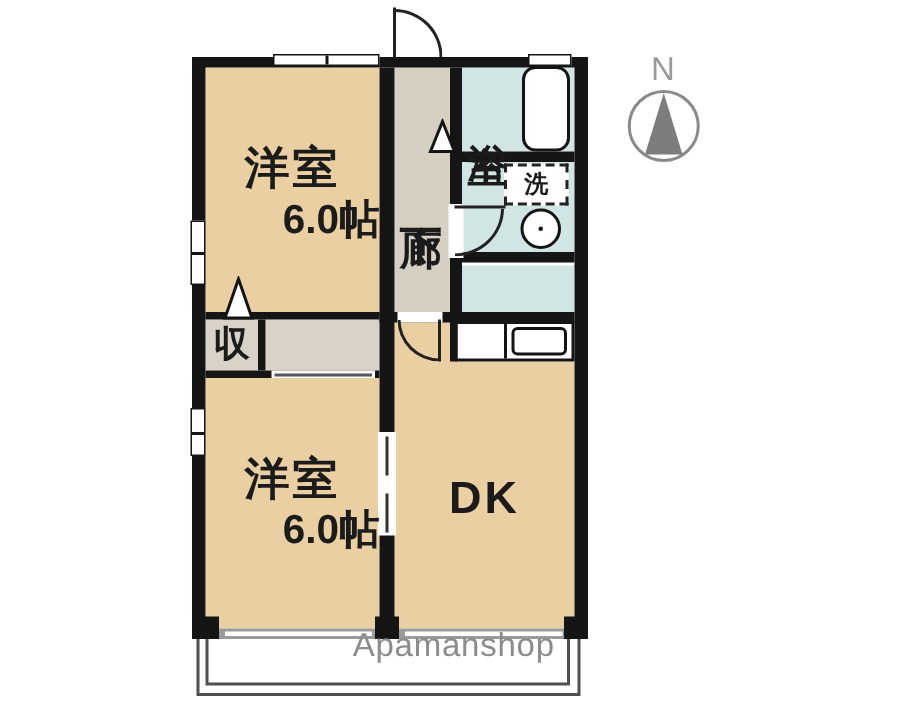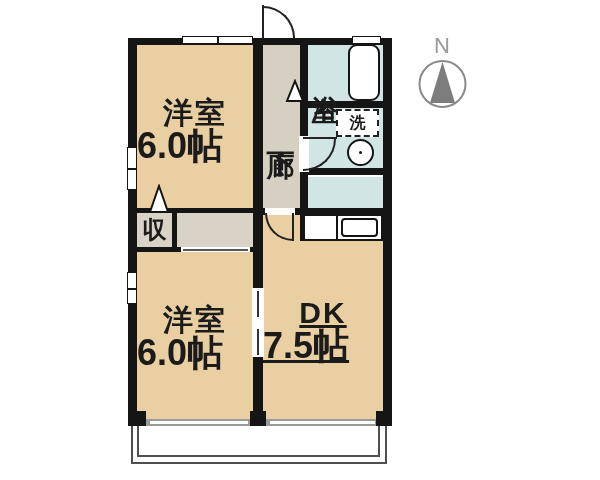--- a/index.html
+++ b/index.html
@@ -11,21 +11,21 @@
   .floor{position:absolute;}
   .wall{position:absolute;background:#151515;}
   .win{position:absolute;background:#ffffff;border:1px solid #151515;box-sizing:border-box;}
   .open{position:absolute;background:#ffffff;}
   .leaf{position:absolute;background:#222;}
   .arc-tr{position:absolute;box-sizing:border-box;border:2px solid #222;border-left:none;border-bottom:none;border-radius:0 100% 0 0;}
   .arc-bl{position:absolute;box-sizing:border-box;border:2px solid #222;border-right:none;border-top:none;border-radius:0 0 0 100%;}
   .arc-br{position:absolute;box-sizing:border-box;border:2px solid #222;border-left:none;border-top:none;border-radius:0 0 100% 0;}
   .lbl{position:absolute;font-weight:600;color:#1b1b1b;}
   .lbl .nm{font-size:30px;line-height:34px;text-align:center;letter-spacing:2px;}
-  .lbl .sz{font-size:36px;line-height:32px;text-align:left;font-weight:600;}
+  .lbl .sz{font-size:27px;line-height:32px;text-align:right;font-weight:600;padding-left:16px;}
   .vert{writing-mode:vertical-rl;text-orientation:upright;letter-spacing:3px;}
   .balc{position:absolute;box-sizing:border-box;border:2px solid #4f4f4f;background:#ffffff;}
 </style>
 </head>
 <body>
 
 <div id="plan">
 
   <div class="floor" style="left:137px;top:45px;width:116px;height:163px;background:#e9cfa2;"></div>
   <div class="floor" style="left:137px;top:252px;width:116px;height:167px;background:#e9cfa2;"></div>
@@ -106,30 +106,30 @@
   </svg>
 
   <div class="lbl" style="left:137px;top:96px;width:116px;">
     <div class="nm">洋室</div>
     <div class="sz">6.0帖</div>
   </div>
   <div class="lbl" style="left:137px;top:303px;width:116px;">
     <div class="nm">洋室</div>
     <div class="sz">6.0帖</div>
   </div>
-  <div class="lbl" style="left:263px;top:296px;width:120px;text-decoration:underline;">
+  <div class="lbl" style="left:263px;top:316px;width:120px;">
     <div class="nm">DK</div>
-    <div class="sz">7.5帖</div>
   </div>
   <div class="lbl vert" style="left:261px;top:88px;width:38px;height:84px;font-size:28px;text-align:center;">廊下</div>
   <div class="lbl vert" style="left:307px;top:46px;width:36px;height:60px;font-size:26px;text-align:center;letter-spacing:1px;">浴室</div>
   <div class="lbl" style="left:137px;top:214px;width:35px;height:32px;line-height:32px;font-size:24px;text-align:center;">収</div>
 
   <div class="abs" style="left:415px;top:30px;width:56px;height:82px;">
     <div style="position:absolute;left:12px;top:3px;width:30px;text-align:center;font-size:22px;color:#9a9a9a;">N</div>
     <svg style="position:absolute;left:3px;top:28px;" width="49" height="52" viewBox="0 0 49 52">
       <circle cx="24.5" cy="26" r="23" fill="none" stroke="#8a8a8a" stroke-width="2"></circle>
       <polygon points="24.5,4 37,45 12,45" fill="#7d7d7d"></polygon>
     </svg>
   </div>
 
+  <div style="position:absolute;left:215px;top:417px;width:175px;text-align:center;font-size:22px;color:#8c8c8c;letter-spacing:0.5px;">Apamanshop</div>
 
 </div>
 
 </body></html>

